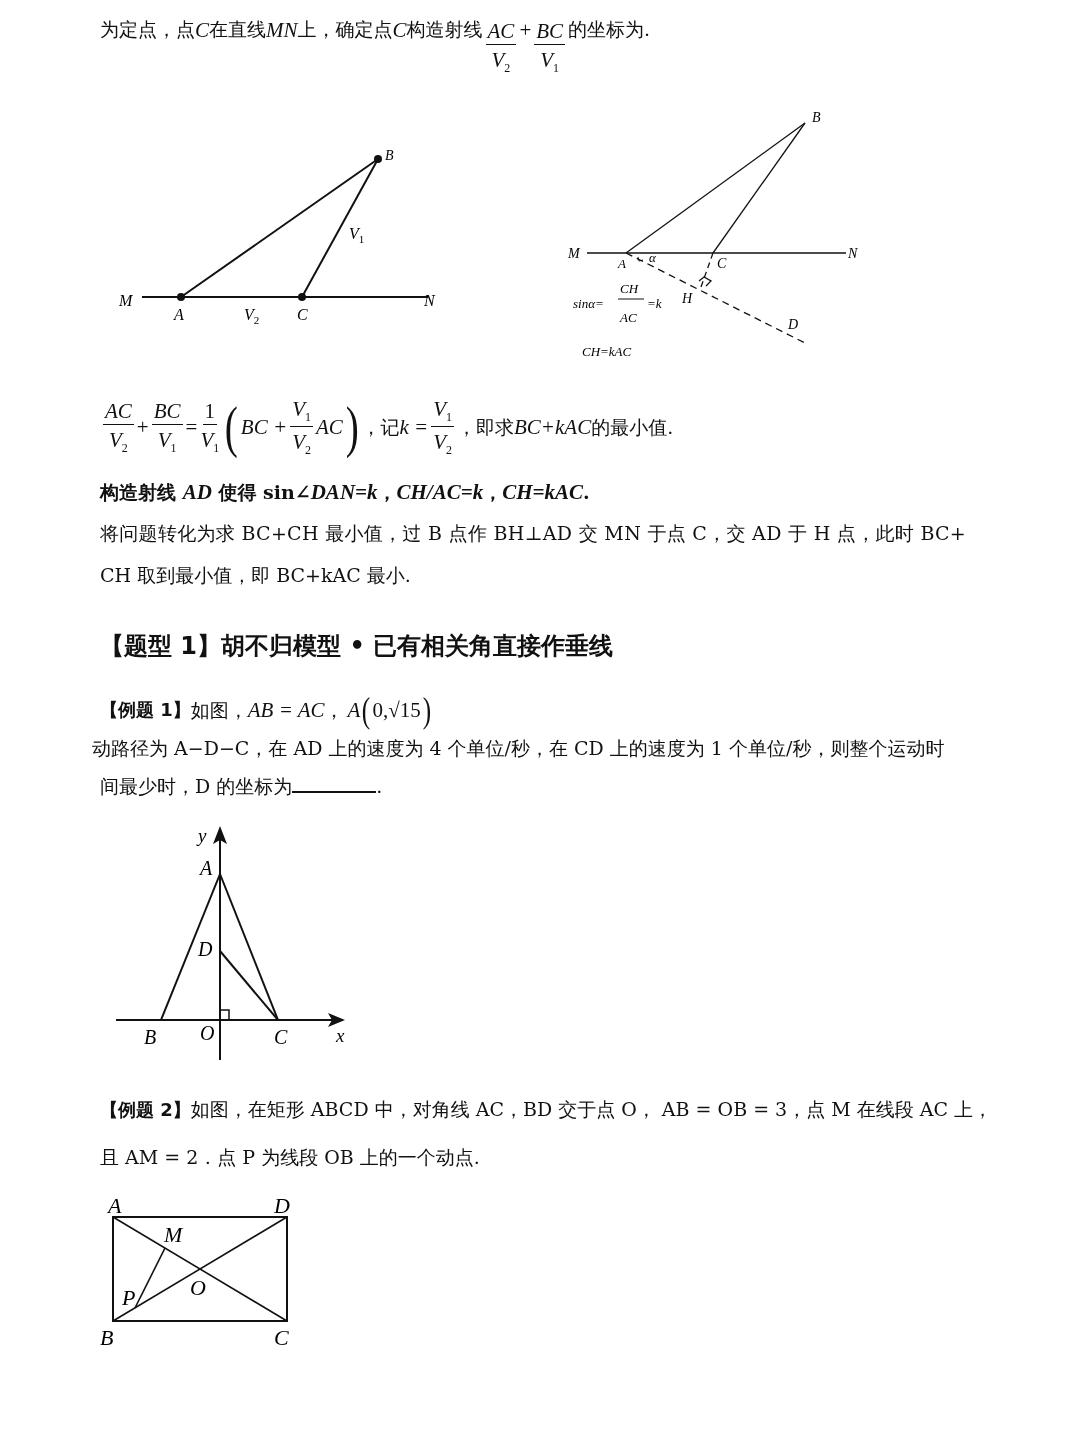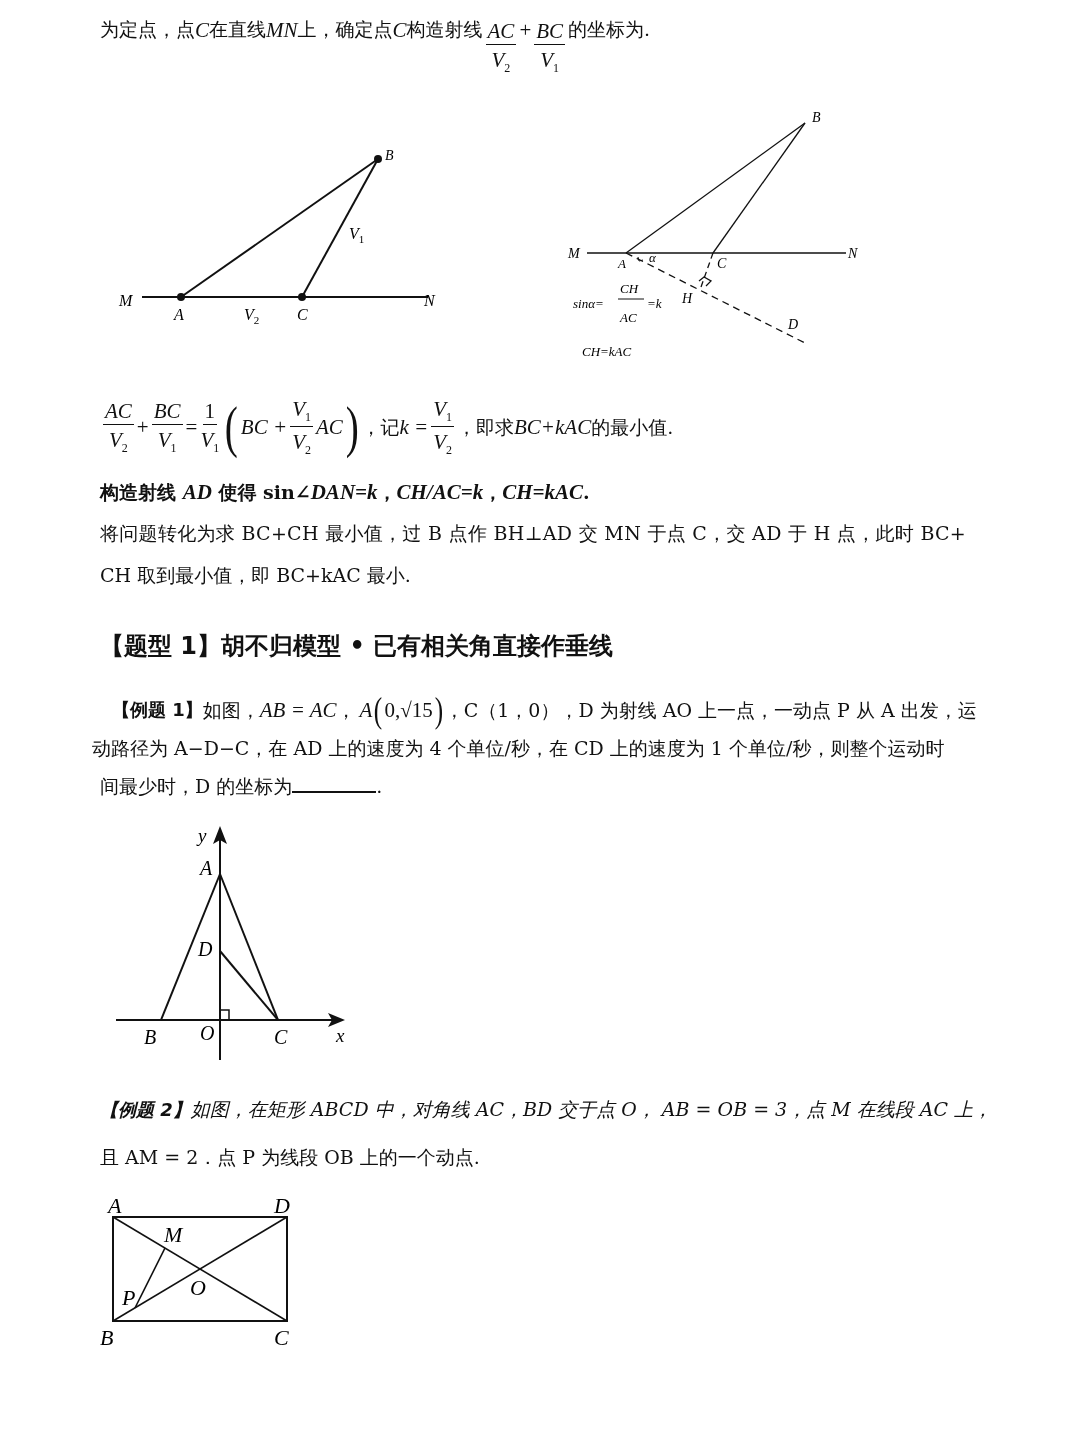--- a/index.html
+++ b/index.html
@@ -119,30 +119,29 @@
 
 <div class="abs line" style="left:100px; top:482px;font-weight:bold;">
   <span>构造射线 </span><span class="it">AD</span><span> 使得 sin∠</span><span class="it">DAN=k</span><span>，</span><span class="it">CH/AC=k</span><span>，</span><span class="it">CH=kAC</span><span>.</span>
 </div>
 
 <div class="abs line" style="left:100px; top:524px; letter-spacing:0.3px;text-align:center;">将问题转化为求 BC+CH 最小值，过 B 点作 BH⊥AD 交 MN 于点 C，交 AD 于 H 点，此时 BC+</div>
 <div class="abs line" style="left:100px; top:566px;">CH 取到最小值，即 BC+kAC 最小.</div>
 
 <div class="abs bold-head" style="left:100px; top:630px;">【题型 1】胡不归模型 • 已有相关角直接作垂线</div>
 
-<div class="abs line" style="left:100px; top:692px; display:flex; align-items:center;margin-left:12px;">
+<div class="abs line" style="left:100px; top:692px; display:flex; align-items:center;">
   <span class="ex-label">【例题 1】</span>
   <span>如图，</span>
   <span class="it">AB = AC</span>
   <span>，</span>
   <span class="it" style="margin-left:4px;">A</span>
   <span class="paren" style="font-size:36px;">(</span>
   <span class="rm">0,√15</span>
   <span class="paren" style="font-size:36px;">)</span>
-  <span>，C（1，0），D 为射线 AO 上一点，一动点 P 从 A 出发，运</span>
 </div>
 <div class="abs line" style="left:92px; top:739px;">动路径为 A−D−C，在 AD 上的速度为 4 个单位/秒，在 CD 上的速度为 1 个单位/秒，则整个运动时</div>
 <div class="abs line" style="left:100px; top:773px;">
   <span>间最少时，D 的坐标为</span><span class="blank"></span><span>.</span>
 </div>
 
 <svg class="abs" style="left:100px; top:820px;" width="260" height="240" viewBox="0 0 260 240">
   <line x1="16" y1="200" x2="235" y2="200" stroke="#111" stroke-width="2"></line>
   <polygon points="245,200 228,193 232,200 228,207" fill="#111"></polygon>
   <line x1="120" y1="240" x2="120" y2="18" stroke="#111" stroke-width="2"></line>
@@ -153,21 +152,21 @@
   <polyline points="120,190 129,190 129,200" fill="none" stroke="#111" stroke-width="1.5"></polyline>
   <text x="98" y="22" font-size="19">y</text>
   <text x="100" y="55" font-size="20">A</text>
   <text x="98" y="136" font-size="20">D</text>
   <text x="44" y="224" font-size="20">B</text>
   <text x="100" y="220" font-size="20">O</text>
   <text x="174" y="224" font-size="20">C</text>
   <text x="236" y="222" font-size="19">x</text>
 </svg>
 
-<div class="abs line" style="left:100px; top:1100px;font-style:italic;">
+<div class="abs line" style="left:100px; top:1100px;">
   <span class="ex-label">【例题 2】</span><span>如图，在矩形 ABCD 中，对角线 AC，BD 交于点 O， AB = OB = 3，点 M 在线段 AC 上，</span>
 </div>
 <div class="abs line" style="left:100px; top:1148px;">且 AM = 2．点 P 为线段 OB 上的一个动点.</div>
 
 <svg class="abs" style="left:90px; top:1185px;" width="240" height="170" viewBox="0 0 240 170">
   <rect x="23" y="32" width="174" height="104" fill="none" stroke="#111" stroke-width="2"></rect>
   <line x1="23" y1="32" x2="197" y2="136" stroke="#111" stroke-width="1.6"></line>
   <line x1="23" y1="136" x2="197" y2="32" stroke="#111" stroke-width="1.6"></line>
   <line x1="75" y1="63" x2="45" y2="123" stroke="#111" stroke-width="1.6"></line>
   <text x="18" y="28" font-size="22">A</text>

